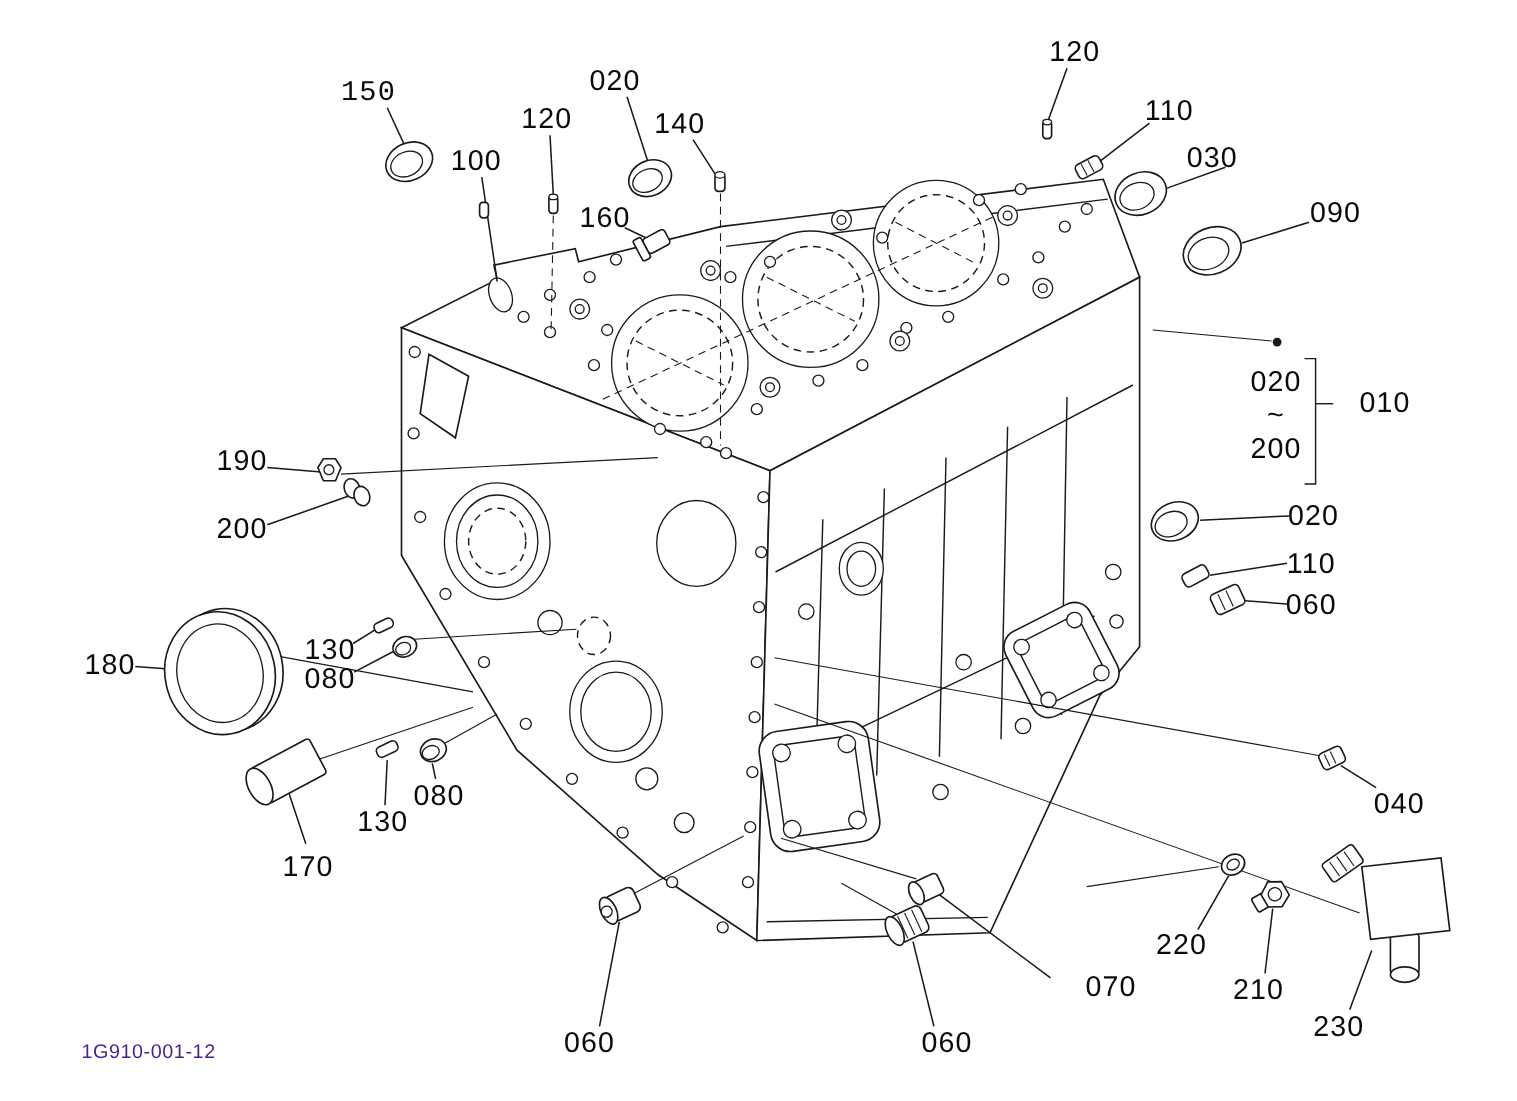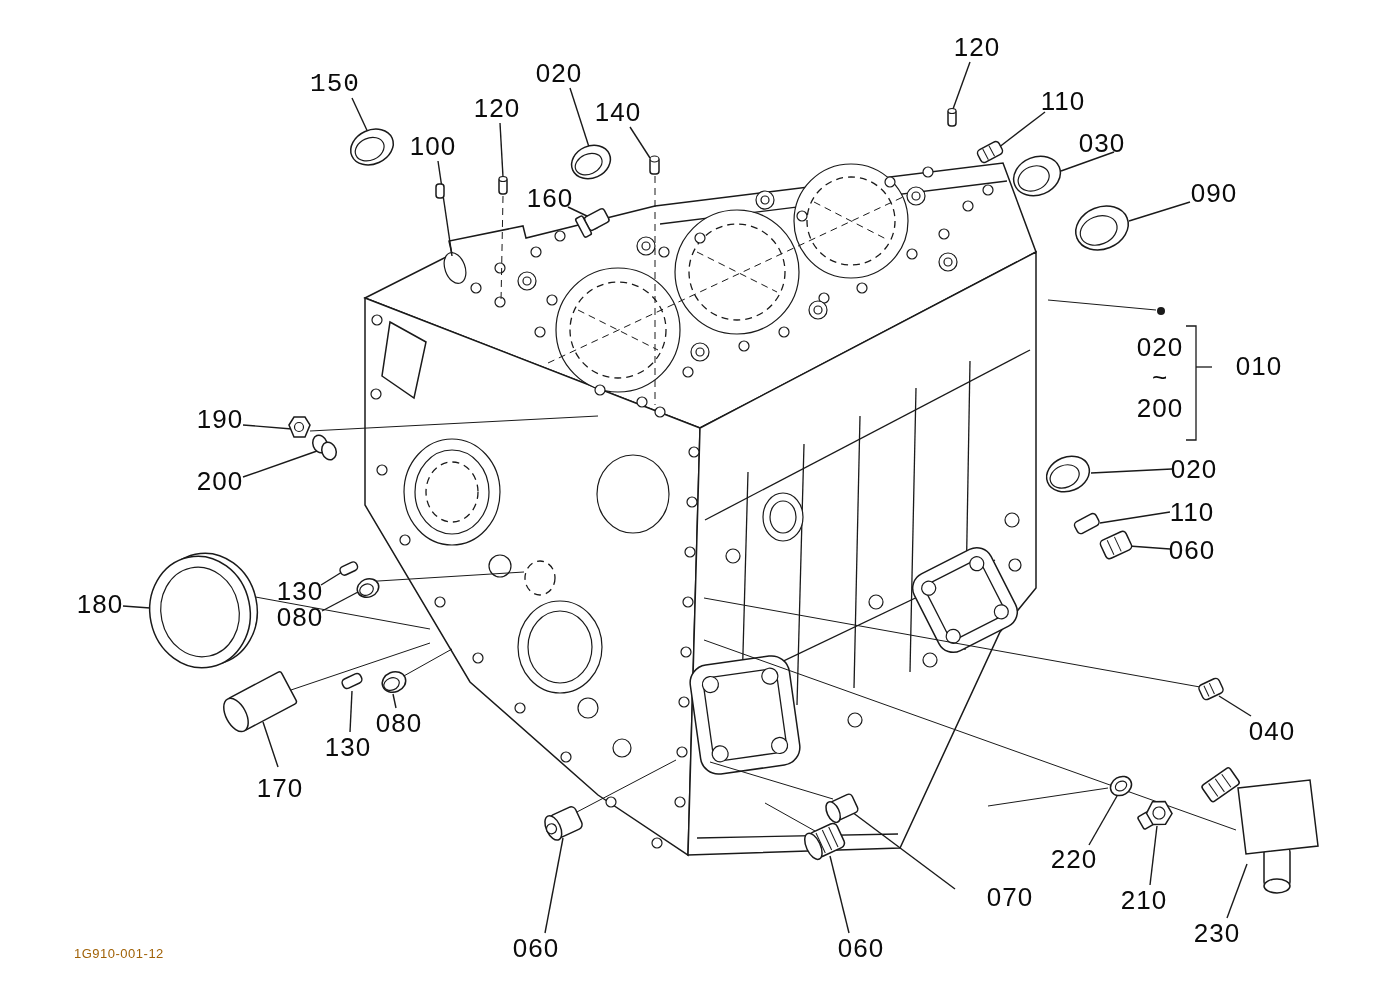--- a/index.html
+++ b/index.html
@@ -7,21 +7,21 @@
   body { font-family:"Liberation Sans", sans-serif; }
   .stage { position:relative; width:1379px; height:1001px; background:#fff; overflow:hidden; }
   .stage > svg { position:absolute; left:0; top:0; }
   .callout {
     position:absolute; transform:translate(-50%,-50%);
     font-size:26px; color:#0b0b0b; letter-spacing:1px; white-space:nowrap;
     font-family:"Liberation Sans", sans-serif;
   }
   .code {
     position:absolute; left:74px; top:946px;
-    font-size:13px; color:#a16207; letter-spacing:0.5px;
+    font-size:18px; color:#4c1d95; letter-spacing:0.5px;
   }
   
   .ol   { fill:#ffffff; stroke:#1a1a1a; stroke-width:1.5; }
   .ln   { fill:none;    stroke:#1a1a1a; stroke-width:1.3; }
   .thin { stroke-width:1; }
   .dash { stroke-dasharray:7 5; }
   .hole { fill:#ffffff; stroke:#1a1a1a; stroke-width:1.2; }
   .leader { fill:none; stroke:#1a1a1a; stroke-width:1.4; }
 </style>
 </head>

